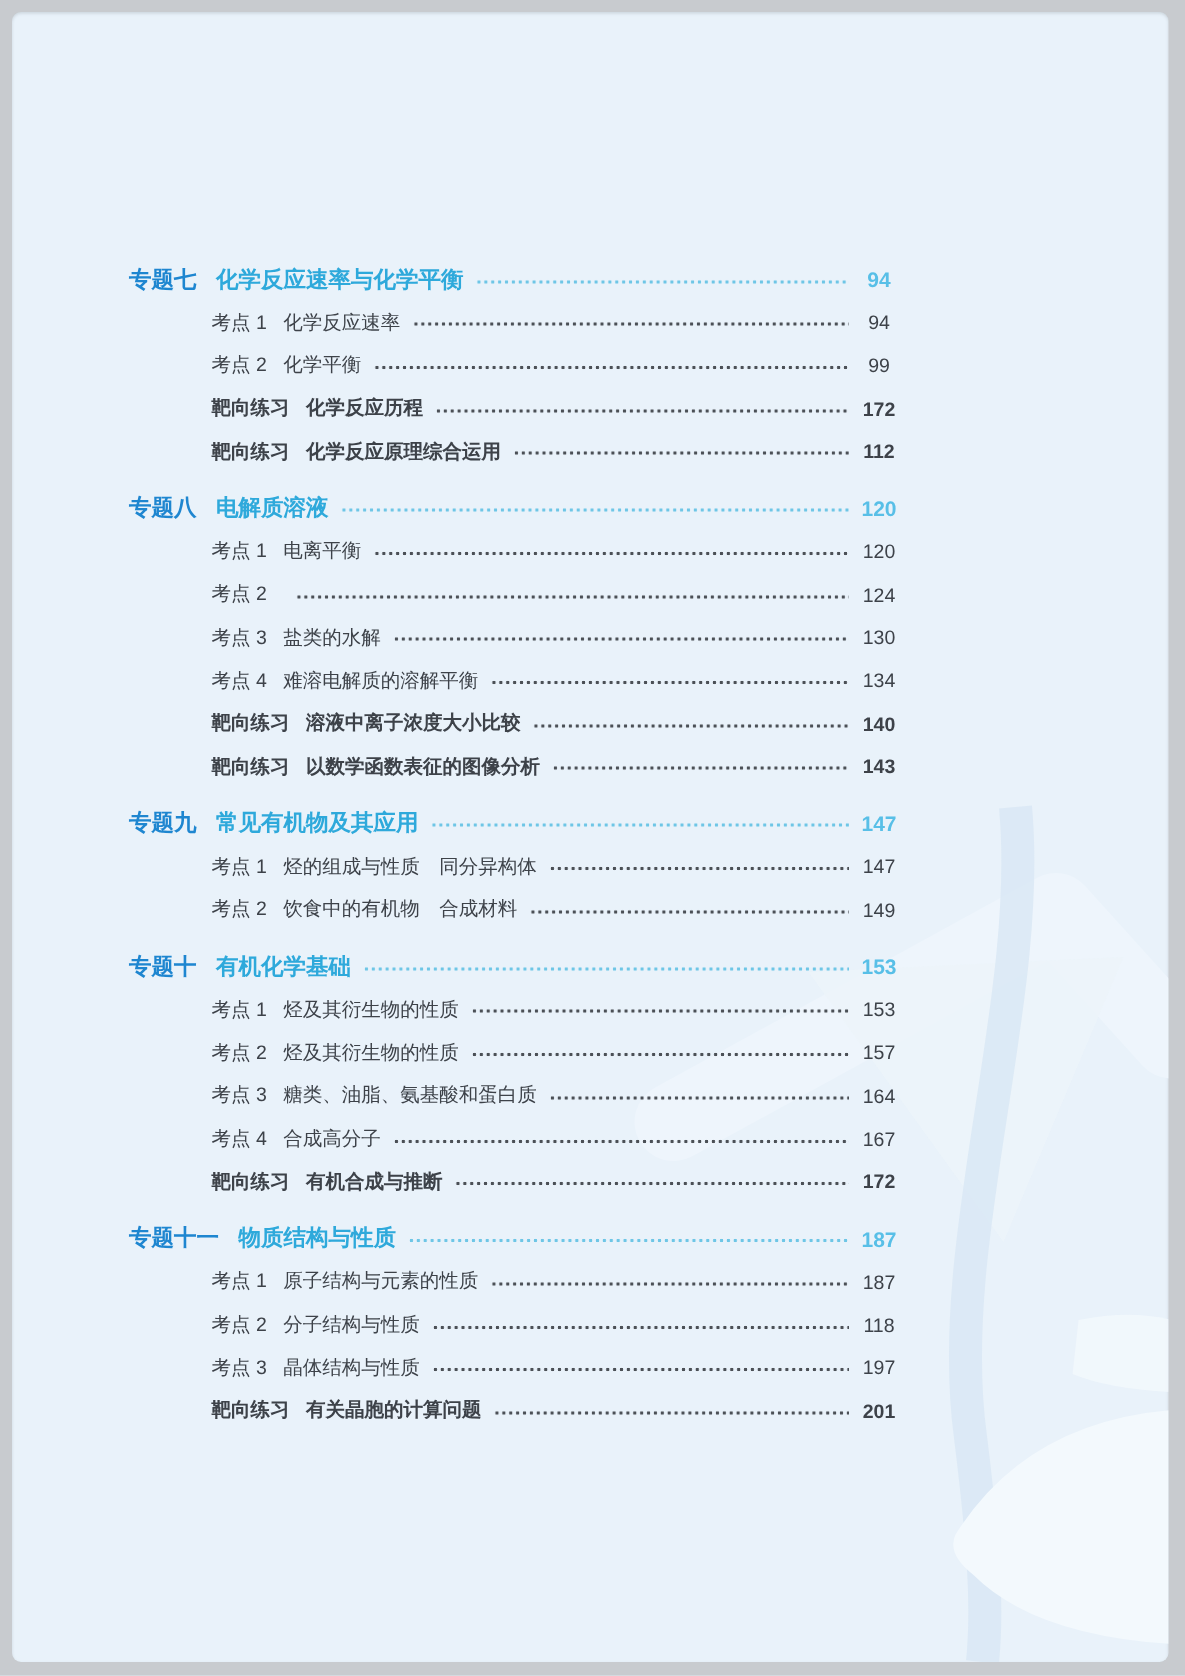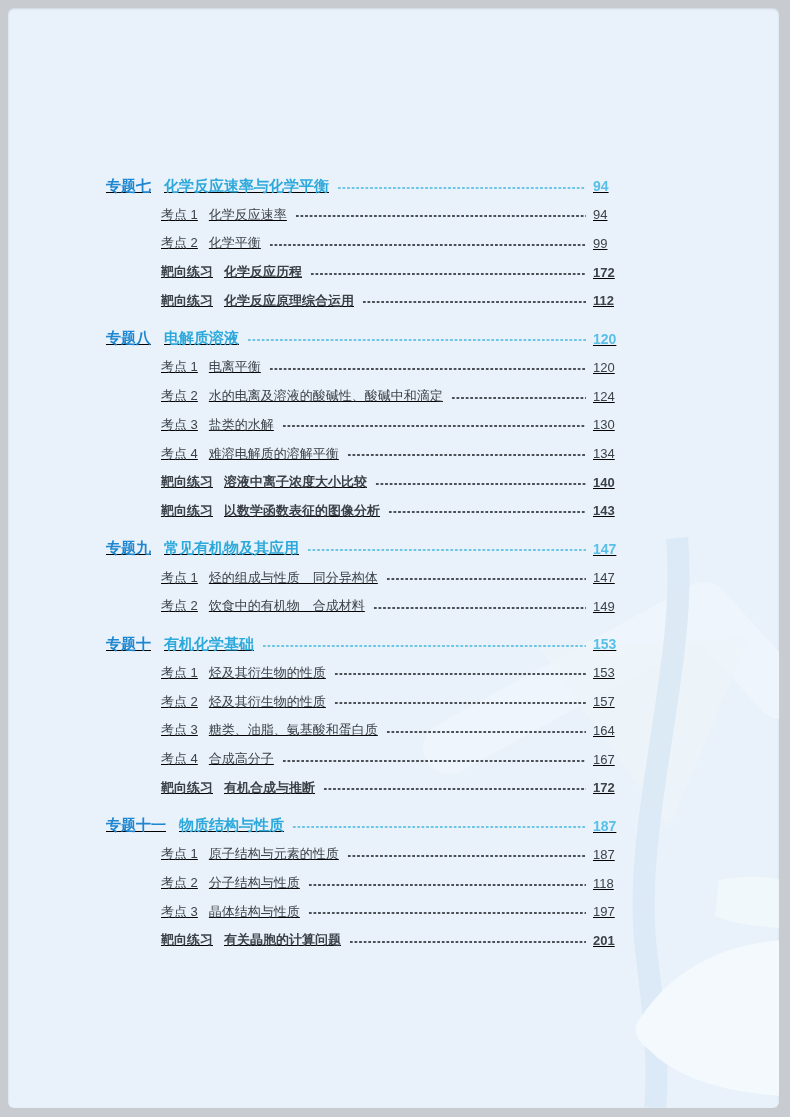--- a/index.html
+++ b/index.html
@@ -35,23 +35,22 @@
 
   .watermark {
     position: absolute;
     right: 0; bottom: 0;
     width: 360px; height: 580px;
     pointer-events: none;
   }
 
   .toc {
     position: absolute;
-    left: 98px; top: 168px;
+    left: 78px; top: 168px;
     width: 513px;
-    text-decoration: underline;
   }
 
   .toc-section { margin-top: 18px; }
   .toc-section:first-child { margin-top: 0; }
 
   .row {
     display: flex;
     align-items: center;
     height: 20px;
     margin-bottom: 8.7px;
@@ -81,21 +80,21 @@
     background-size: 4.6px 14px;
     background-position: left center;
     background-repeat: repeat-x;
   }
   .heading .leader {
     background-image: radial-gradient(circle, var(--heading-dots) 1.05px, transparent 1.35px);
   }
 
   .page-num {
     min-width: 26px;
-    text-align: left;
+    text-align: center;
     font-size: 13px;
     color: var(--body-text);
   }
 </style>
 </head>
 <body>
 
 <div class="scan-frame">
   <div class="book-page">
 
@@ -157,21 +156,20 @@
     <div class="items">
   <div class="row item">
     <span class="i-label">考点 1</span>
     <span class="i-title">电离平衡</span>
     <span class="leader"></span>
     <span class="page-num">120</span>
   </div>
 
   <div class="row item">
     <span class="i-label">考点 2</span>
-    <span class="i-title">水的电离及溶液的酸碱性、酸碱中和滴定</span>
     <span class="leader"></span>
     <span class="page-num">124</span>
   </div>
 
   <div class="row item">
     <span class="i-label">考点 3</span>
     <span class="i-title">盐类的水解</span>
     <span class="leader"></span>
     <span class="page-num">130</span>
   </div>

